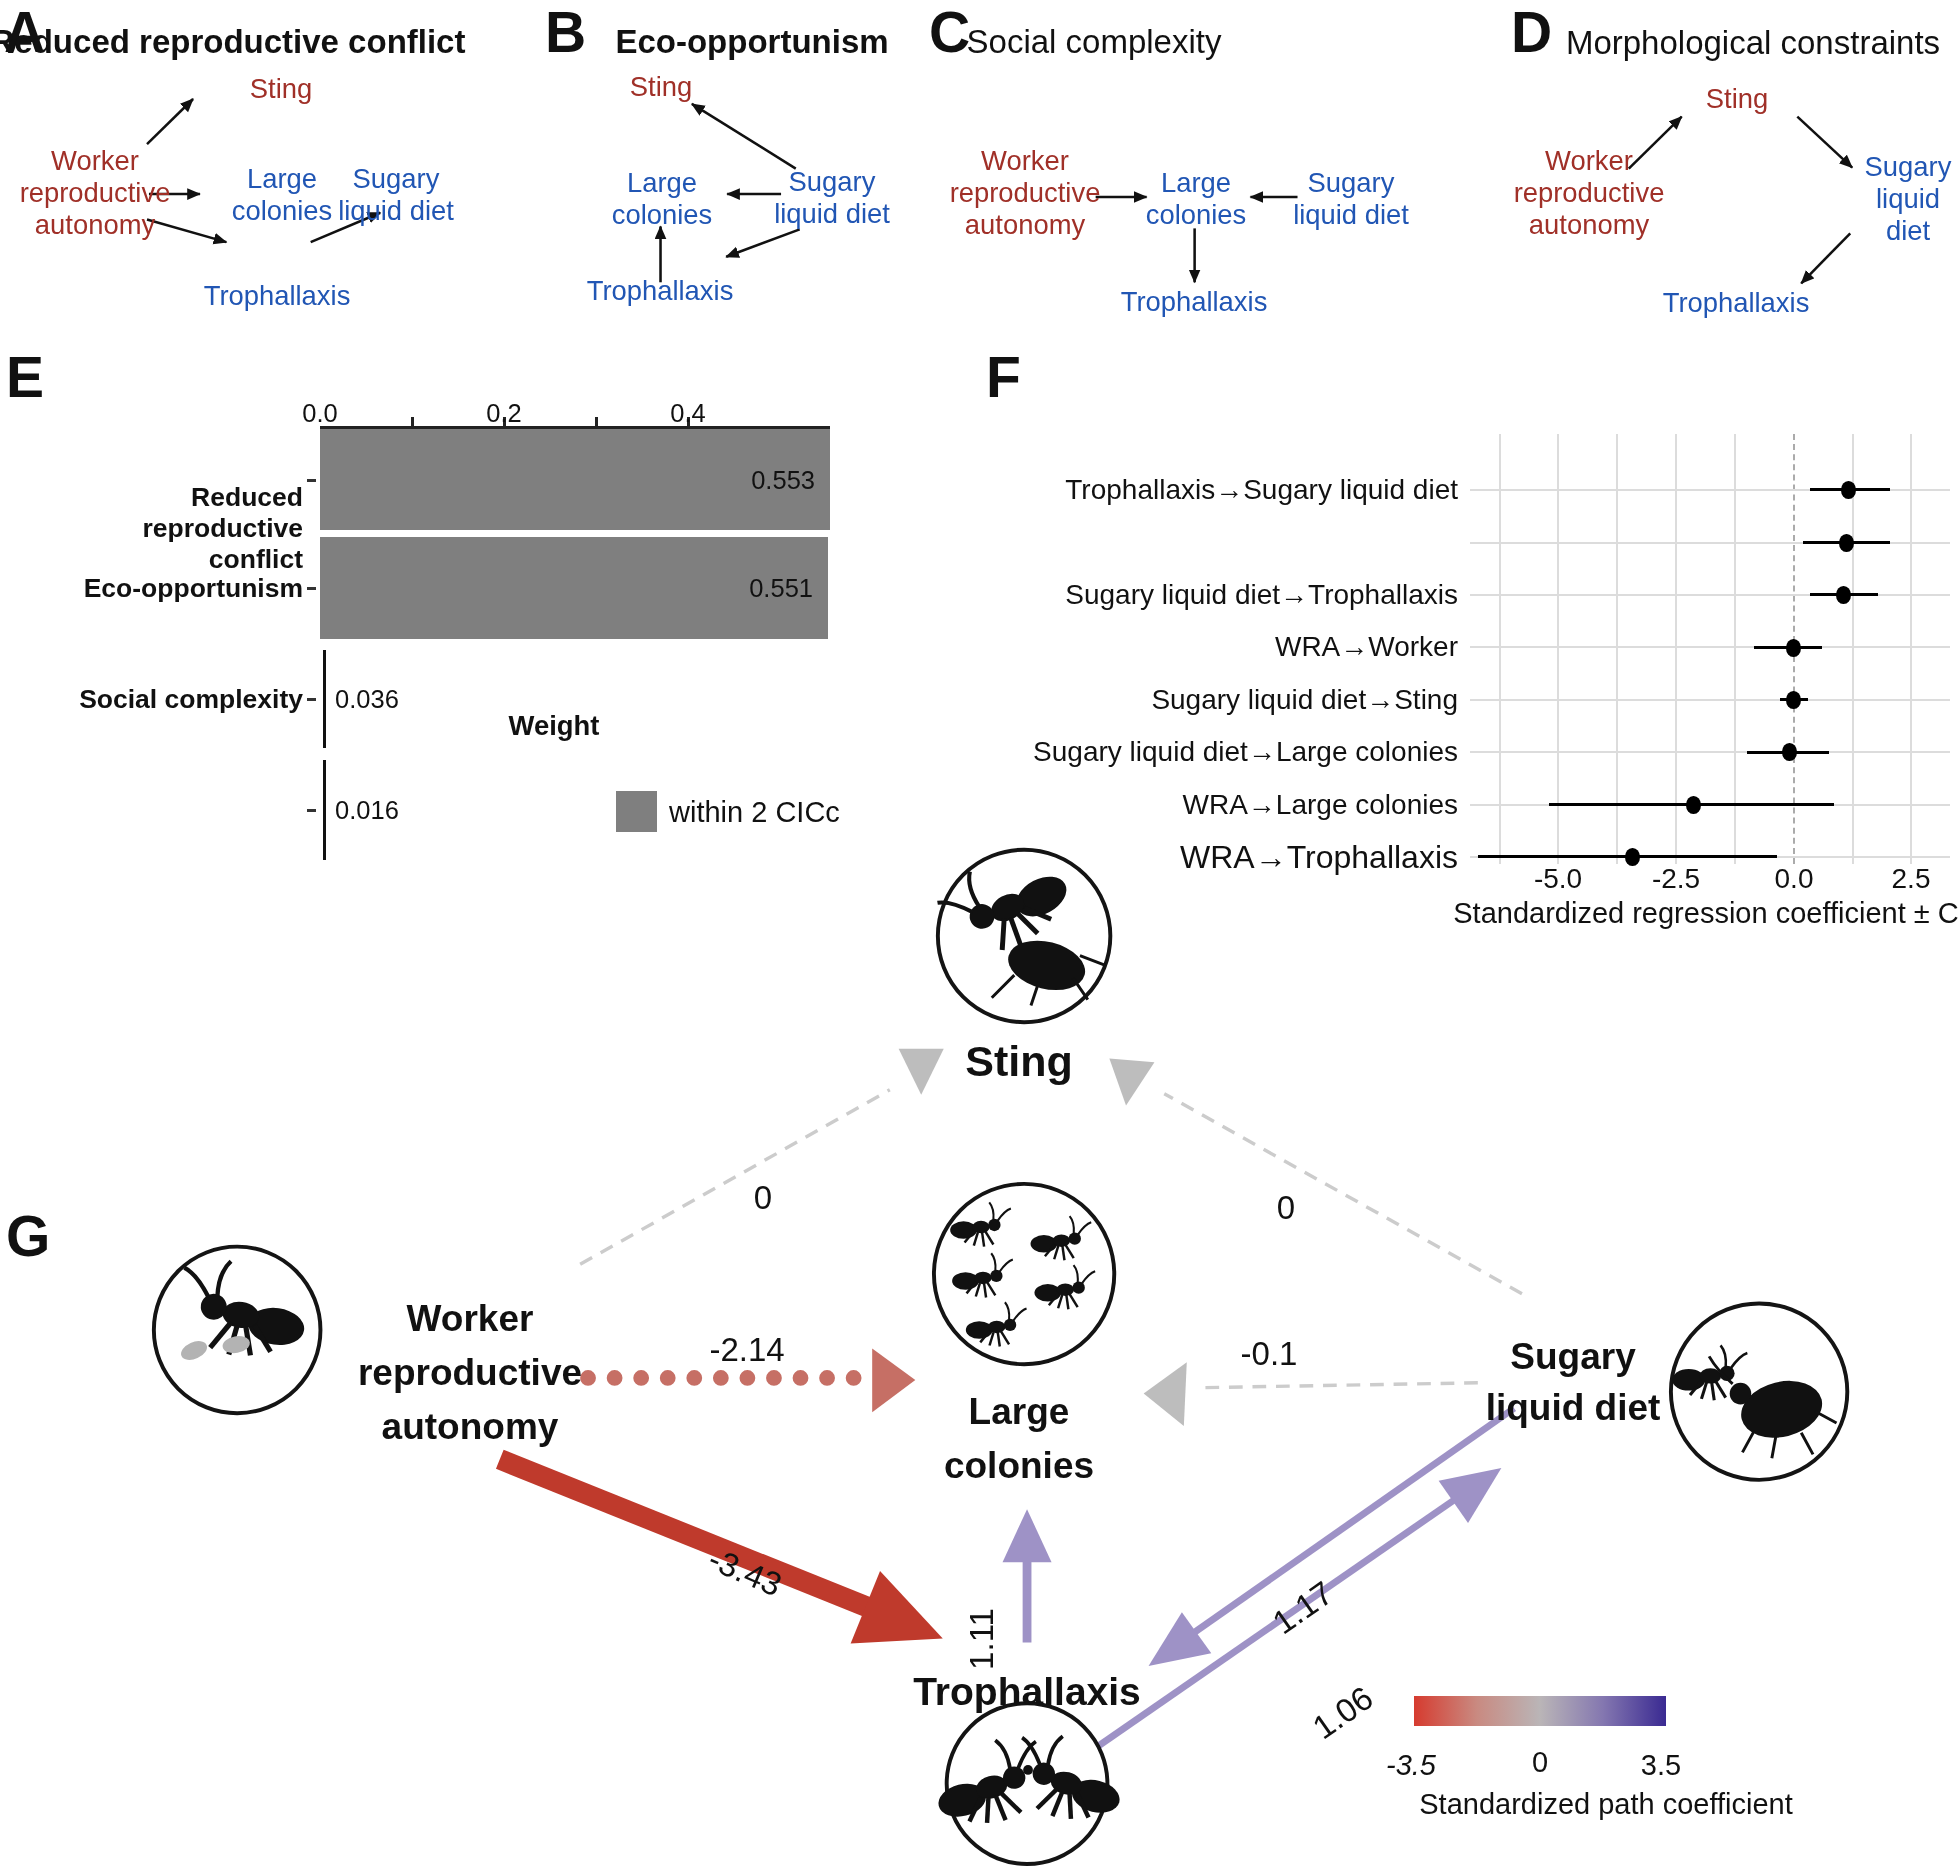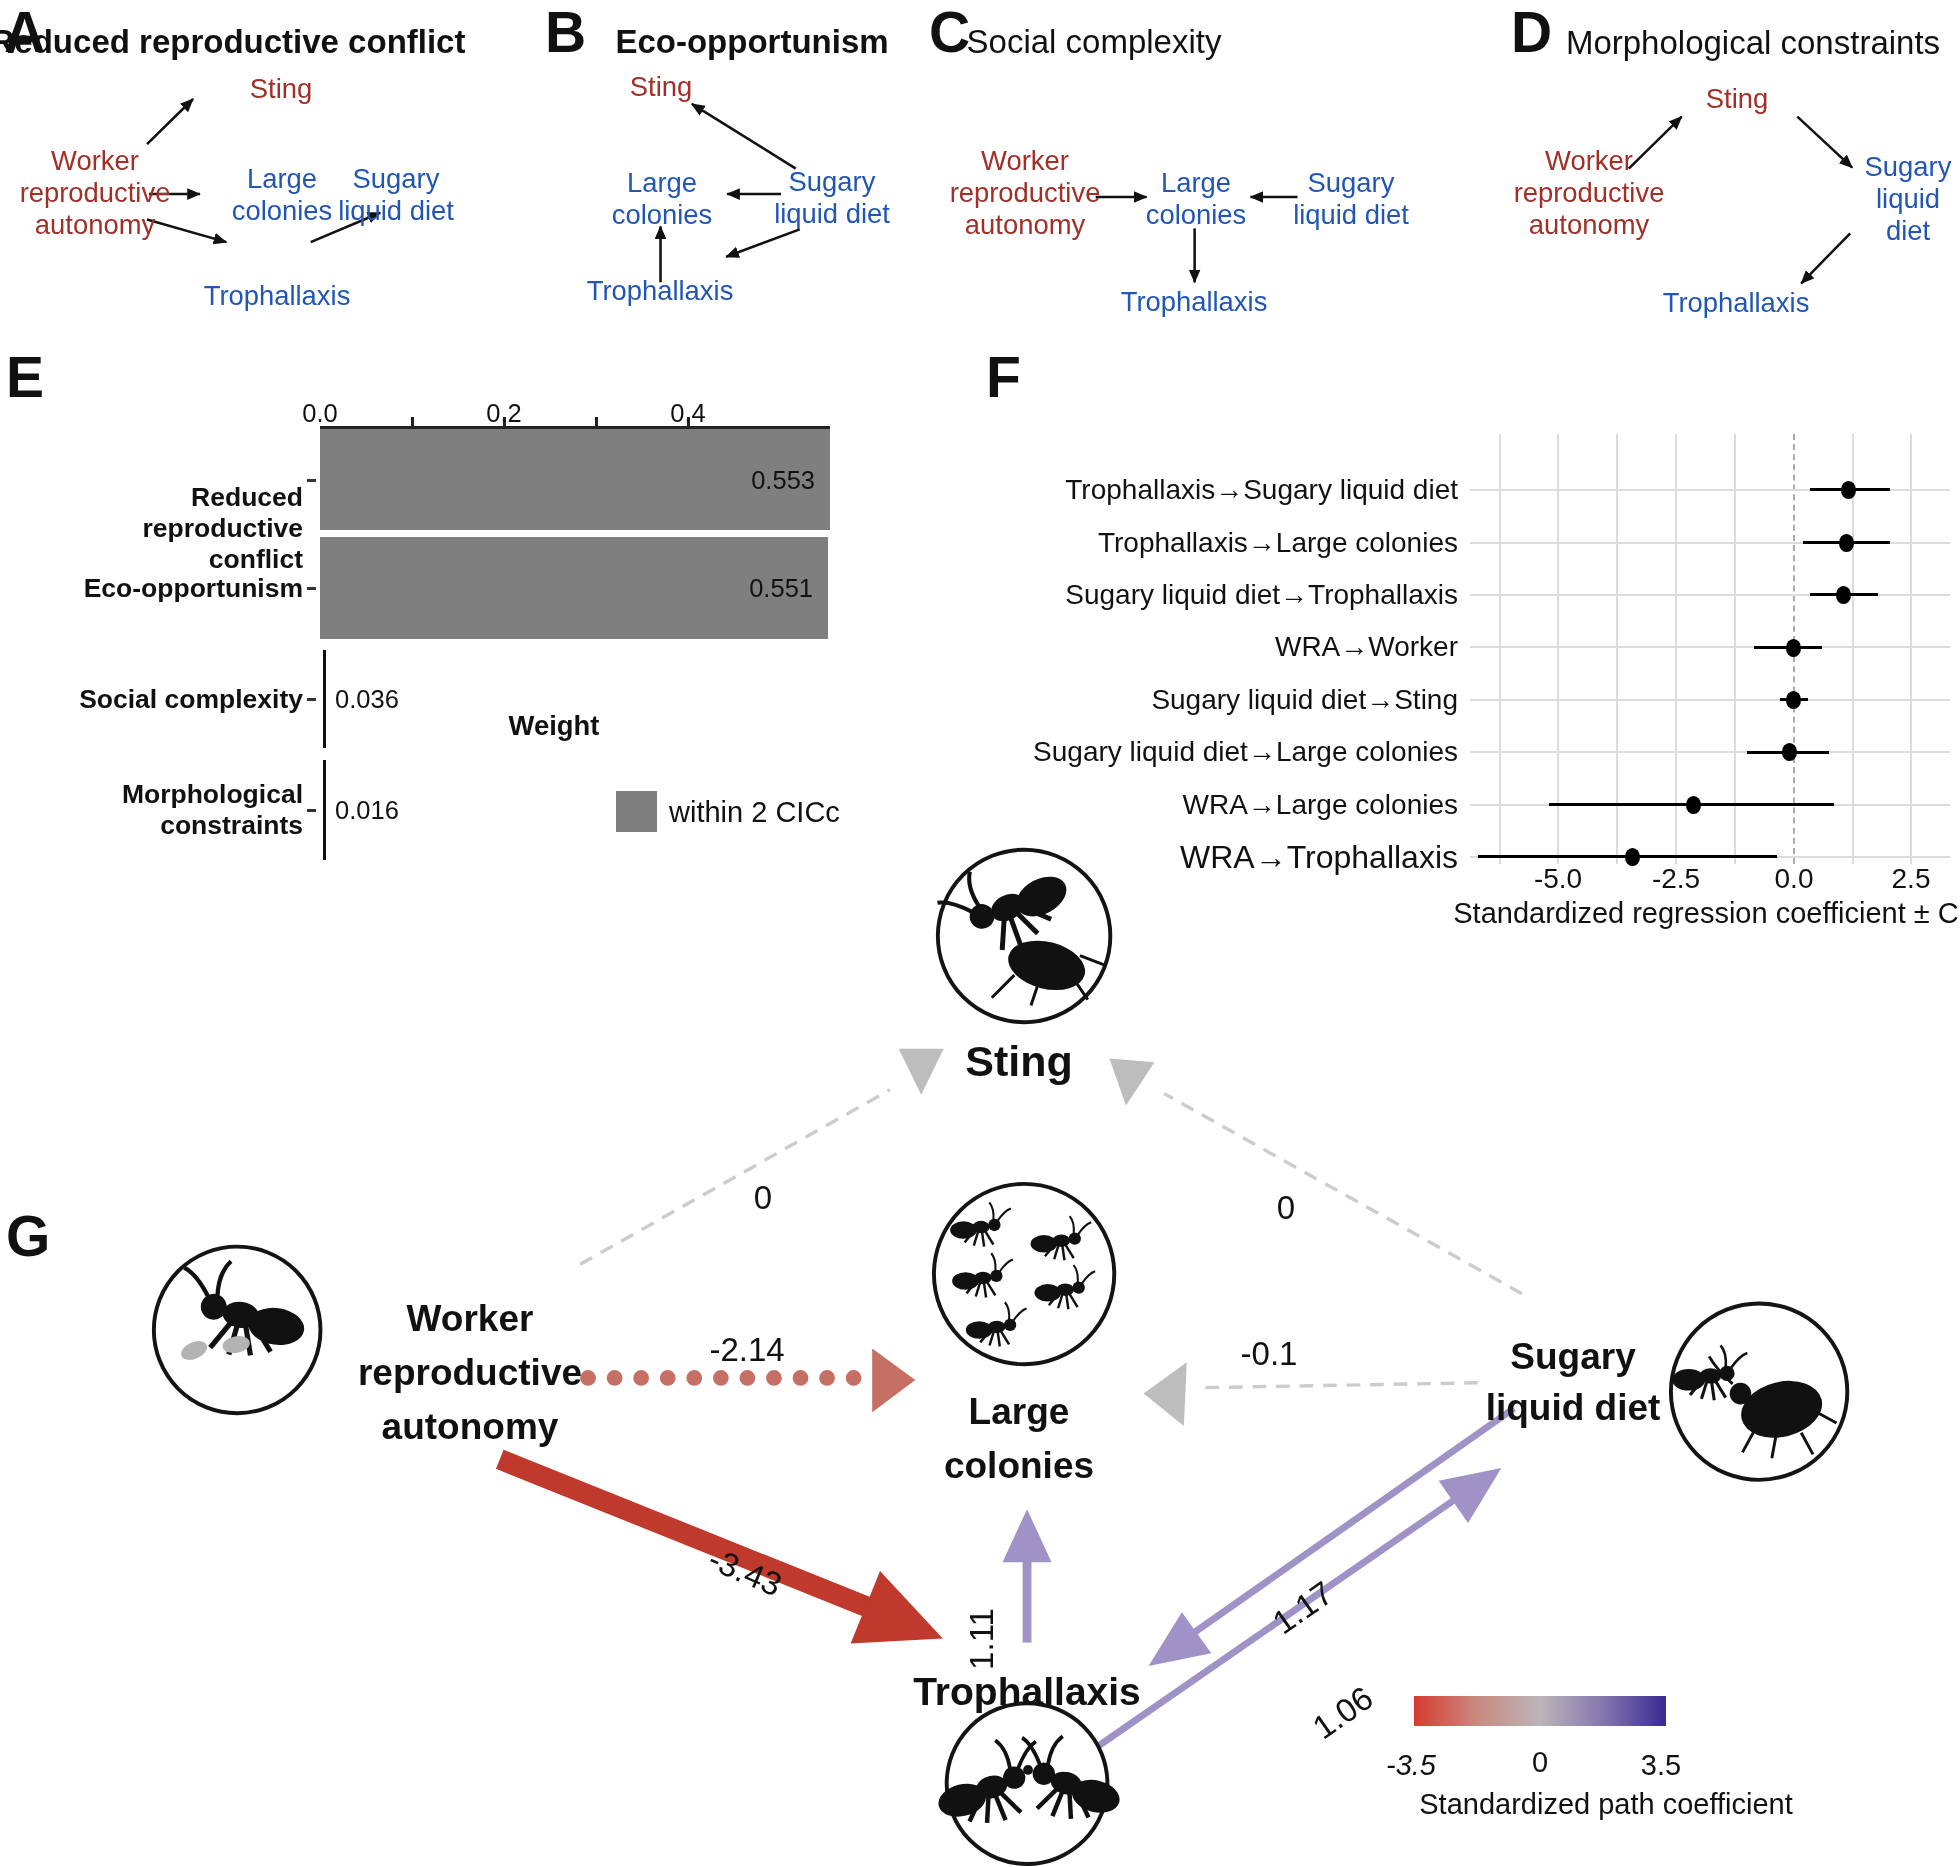--- a/index.html
+++ b/index.html
@@ -205,43 +205,40 @@
       <div style="position: absolute; left: 320px; top: 194px; width: 508px; height: 102px; background: rgb(127, 127, 127);"></div>
       <div style="position: absolute; left: 695px; top: 245px; width: 118px; text-align: right; transform: translateY(-50%); font-size: 25.5px;">0.551</div>
       <div style="position: absolute; left: 29px; top: 245px; width: 274px; text-align: right; transform: translateY(-50%); font-size: 26.5px; font-weight: bold; white-space: pre-line; line-height: 31px;">Eco-opportunism</div>
       <div style="position: absolute; left: 307px; top: 244px; width: 8.8px; height: 2.5px; background: rgb(51, 51, 51);"></div>
       <div style="position: absolute; left: 323px; top: 307px; width: 3.4px; height: 98px; background: rgb(17, 17, 17);"></div>
       <div style="position: absolute; left: 335px; top: 356px; transform: translateY(-50%); font-size: 25.5px;">0.036</div>
       <div style="position: absolute; left: 29px; top: 356px; width: 274px; text-align: right; transform: translateY(-50%); font-size: 26.5px; font-weight: bold; white-space: pre-line; line-height: 31px;">Social complexity</div>
       <div style="position: absolute; left: 307px; top: 355px; width: 8.8px; height: 2.5px; background: rgb(51, 51, 51);"></div>
       <div style="position: absolute; left: 323px; top: 417px; width: 3.4px; height: 100px; background: rgb(17, 17, 17);"></div>
       <div style="position: absolute; left: 335px; top: 467px; transform: translateY(-50%); font-size: 25.5px;">0.016</div>
-      <div style="position: absolute; left: 29px; top: 467px; width: 274px; text-align: right; transform: translateY(-50%); font-size: 26.5px; font-weight: bold; white-space: pre-line; line-height: 31px;">Morphological
-constraints</div>
       <div style="position: absolute; left: 307px; top: 466px; width: 8.8px; height: 2.5px; background: rgb(51, 51, 51);"></div>
     </div>
 
   <div id="panel-f" class="abs" style="left:0;top:0;width:1960px;height:980px;pointer-events:none;">
     <div class="abs" style="left:1710px;top:913px;font-size:29px;transform:translate(-50%,-50%);white-space:nowrap;">Standardized regression coefficient ± CI</div>
   <div style="position: absolute; left: 1557px; top: 434px; width: 2px; height: 430px; background: rgb(220, 220, 220);"></div>
       <div style="position: absolute; left: 1675px; top: 434px; width: 2px; height: 430px; background: rgb(220, 220, 220);"></div>
       <div style="position: absolute; left: 1910px; top: 434px; width: 2px; height: 430px; background: rgb(220, 220, 220);"></div>
       <div style="position: absolute; left: 1499px; top: 434px; width: 2px; height: 430px; background: rgb(220, 220, 220);"></div>
       <div style="position: absolute; left: 1616px; top: 434px; width: 2px; height: 430px; background: rgb(220, 220, 220);"></div>
       <div style="position: absolute; left: 1734px; top: 434px; width: 2px; height: 430px; background: rgb(220, 220, 220);"></div>
       <div style="position: absolute; left: 1852px; top: 434px; width: 2px; height: 430px; background: rgb(220, 220, 220);"></div>
       <div style="position: absolute; left: 1793px; top: 434px; width: 0px; height: 430px; border-left: 2.5px dashed rgb(171, 171, 171);"></div>
       <div style="position: absolute; left: 1470px; top: 489px; width: 480px; height: 2px; background: rgb(220, 220, 220);"></div>
       <div style="position: absolute; left: 1810px; top: 488px; width: 80px; height: 3.4px; background: rgb(0, 0, 0);"></div>
       <div style="position: absolute; left: 1841px; top: 481px; width: 14.7px; height: 17.6px; background: rgb(0, 0, 0); border-radius: 50%;"></div>
       <div style="position: absolute; left: 980px; top: 490px; width: 478px; text-align: right; transform: translateY(-50%); font-size: 28px; white-space: nowrap;">Trophallaxis→Sugary liquid diet</div>
       <div style="position: absolute; left: 1470px; top: 542px; width: 480px; height: 2px; background: rgb(220, 220, 220);"></div>
       <div style="position: absolute; left: 1803px; top: 541px; width: 87px; height: 3.4px; background: rgb(0, 0, 0);"></div>
       <div style="position: absolute; left: 1839px; top: 534px; width: 14.7px; height: 17.6px; background: rgb(0, 0, 0); border-radius: 50%;"></div>
-      <div style="position: absolute; left: 980px; top: 543px; width: 478px; text-align: right; transform: translateY(-50%); font-size: 28px; white-space: nowrap;">Trophallaxis→Large colonies</div>
       <div style="position: absolute; left: 1470px; top: 594px; width: 480px; height: 2px; background: rgb(220, 220, 220);"></div>
       <div style="position: absolute; left: 1810px; top: 593px; width: 68px; height: 3.4px; background: rgb(0, 0, 0);"></div>
       <div style="position: absolute; left: 1836px; top: 586px; width: 14.7px; height: 17.6px; background: rgb(0, 0, 0); border-radius: 50%;"></div>
       <div style="position: absolute; left: 980px; top: 595px; width: 478px; text-align: right; transform: translateY(-50%); font-size: 28px; white-space: nowrap;">Sugary liquid diet→Trophallaxis</div>
       <div style="position: absolute; left: 1470px; top: 646px; width: 480px; height: 2px; background: rgb(220, 220, 220);"></div>
       <div style="position: absolute; left: 1754px; top: 646px; width: 68px; height: 3.4px; background: rgb(0, 0, 0);"></div>
       <div style="position: absolute; left: 1786px; top: 639px; width: 14.7px; height: 17.6px; background: rgb(0, 0, 0); border-radius: 50%;"></div>
       <div style="position: absolute; left: 980px; top: 647px; width: 478px; text-align: right; transform: translateY(-50%); font-size: 28px; white-space: nowrap;">WRA→Worker</div>
       <div style="position: absolute; left: 1470px; top: 699px; width: 480px; height: 2px; background: rgb(220, 220, 220);"></div>
       <div style="position: absolute; left: 1780px; top: 698px; width: 28px; height: 3.4px; background: rgb(0, 0, 0);"></div>

